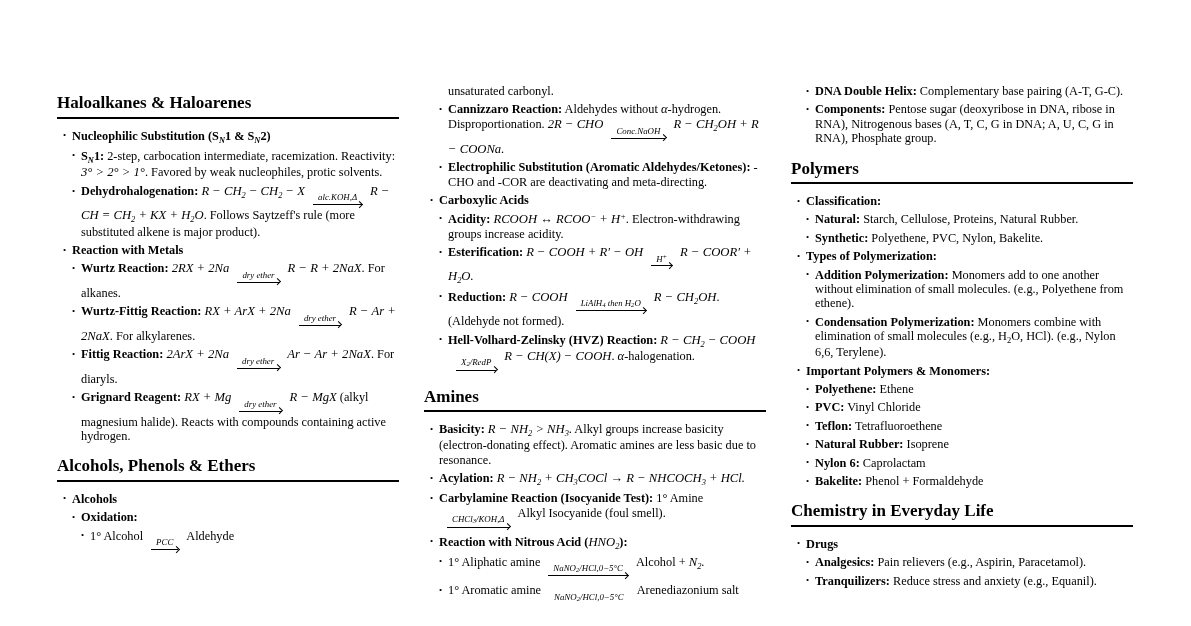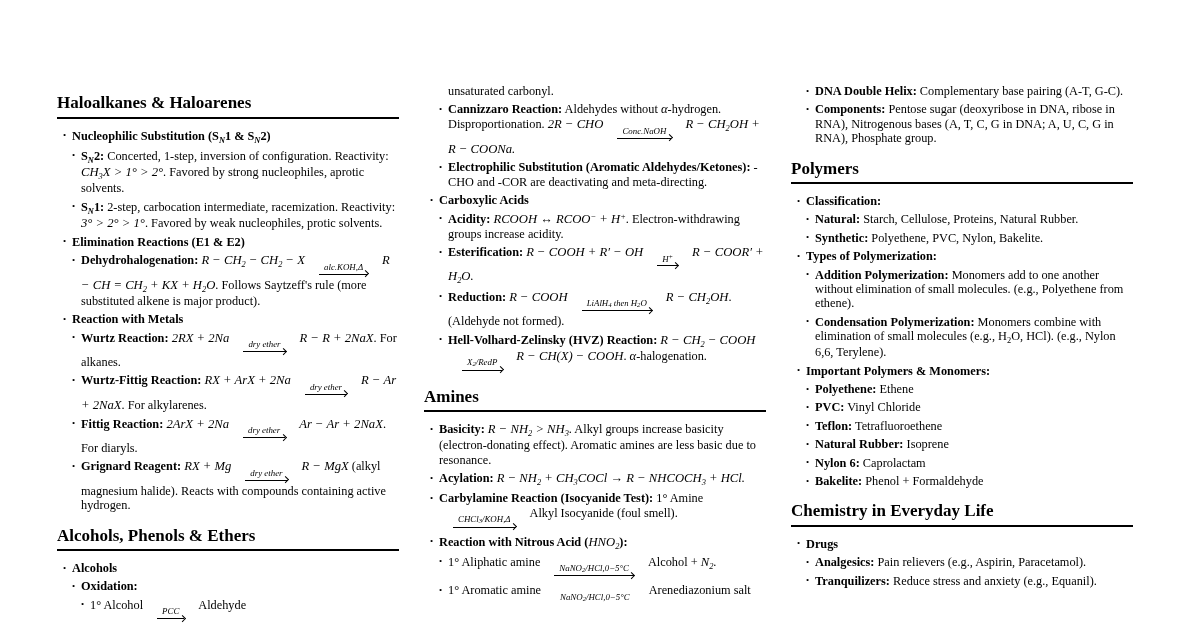--- a/index.html
+++ b/index.html
@@ -20,41 +20,39 @@
   .l2{margin-left:24px;}
   .l3{margin-left:33px;}
   .item::before{content:"\2022";position:absolute;left:-9px;top:0.18em;font-size:9px;}
   .cont::before{display:none;}
   .b{font-weight:700;}
   .m{font-style:italic;font-size:1.03em;}
   .sb{font-style:italic;font-size:0.68em;vertical-align:-0.3em;}
   .sp{font-style:italic;font-size:0.68em;vertical-align:0.5em;}
   .rsb{font-size:0.68em;vertical-align:-0.3em;}
   .bsb{font-weight:700;font-style:italic;font-size:0.68em;vertical-align:-0.3em;}
-  .rxa{display:inline-flex;flex-direction:column;align-items:flex-start;vertical-align:-0.45em;margin:0 14px;}
+  .rxa{display:inline-flex;flex-direction:column;align-items:flex-start;vertical-align:-0.45em;margin:0 8px;}
   .rxl{font-size:8.6px;font-style:italic;line-height:1.15;padding:0 5px;white-space:nowrap;}
   .rxl .sb{font-size:0.78em;vertical-align:-0.22em;}
   .rxl .sp{font-size:0.78em;vertical-align:0.42em;}
   .rxline{align-self:stretch;position:relative;height:0;border-bottom:1.1px solid #000;margin:1px 0 3px 0;}
   .rxline::after{
     content:"";position:absolute;right:-0.5px;top:-2.3px;width:4.2px;height:4.2px;
     border:solid #000;border-width:0 1.1px 1.1px 0;transform:rotate(-45deg);
   }
 </style>
 </head>
 <body>
 
 <div class="page">
   <div class="cols" id="cols">
       <div class="col">
         <div class="h1">Haloalkanes &amp; Haloarenes</div>
         <div class="item l1"><span class="b">Nucleophilic Substitution (S</span><span class="bsb">N</span><span class="b">1 &amp; S</span><span class="bsb">N</span><span class="b">2)</span></div>
-        <div class="item l2"><span class="b">S</span><span class="bsb">N</span><span class="b">2:</span><span> Concerted, 1-step, inversion of configuration. Reactivity: </span><span class="m">CH</span><span class="sb">3</span><span class="m">X &gt; 1° &gt; 2°</span><span>. Favored by strong nucleophiles, aprotic solvents.</span></div>
         <div class="item l2"><span class="b">S</span><span class="bsb">N</span><span class="b">1:</span><span> 2-step, carbocation intermediate, racemization. Reactivity: </span><span class="m">3° &gt; 2° &gt; 1°</span><span>. Favored by weak nucleophiles, protic solvents.</span></div>
-        <div class="item l1"><span class="b">Elimination Reactions (E1 &amp; E2)</span></div>
         <div class="item l2"><span class="b">Dehydrohalogenation:</span><span> </span><span class="m">R − CH</span><span class="sb">2</span><span class="m"> − CH</span><span class="sb">2</span><span class="m"> − X</span><span class="rxa">
             <span class="rxl"><span class="m">alc.KOH,Δ</span></span>
             <span class="rxline"></span>
           </span><span class="m">R − CH = CH</span><span class="sb">2</span><span class="m"> + KX + H</span><span class="sb">2</span><span class="m">O</span><span>. Follows Saytzeff's rule (more substituted alkene is major product).</span></div>
         <div class="item l1"><span class="b">Reaction with Metals</span></div>
         <div class="item l2"><span class="b">Wurtz Reaction:</span><span> </span><span class="m">2RX + 2Na</span><span class="rxa">
             <span class="rxl"><span class="m">dry ether</span></span>
             <span class="rxline"></span>
           </span><span class="m">R − R + 2NaX</span><span>. For alkanes.</span></div>
         <div class="item l2"><span class="b">Wurtz-Fittig Reaction:</span><span> </span><span class="m">RX + ArX + 2Na</span><span class="rxa">

